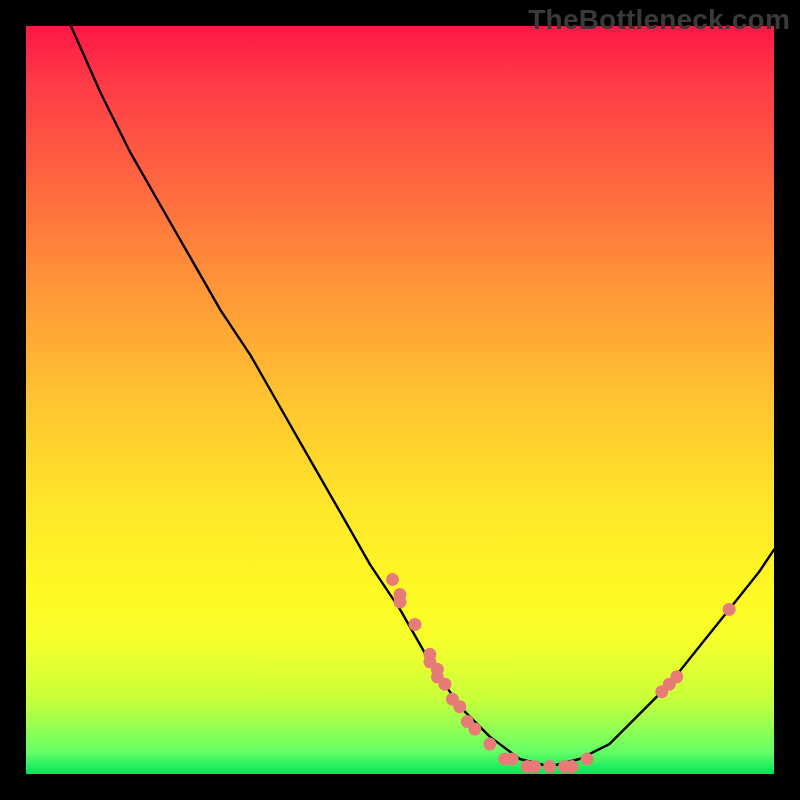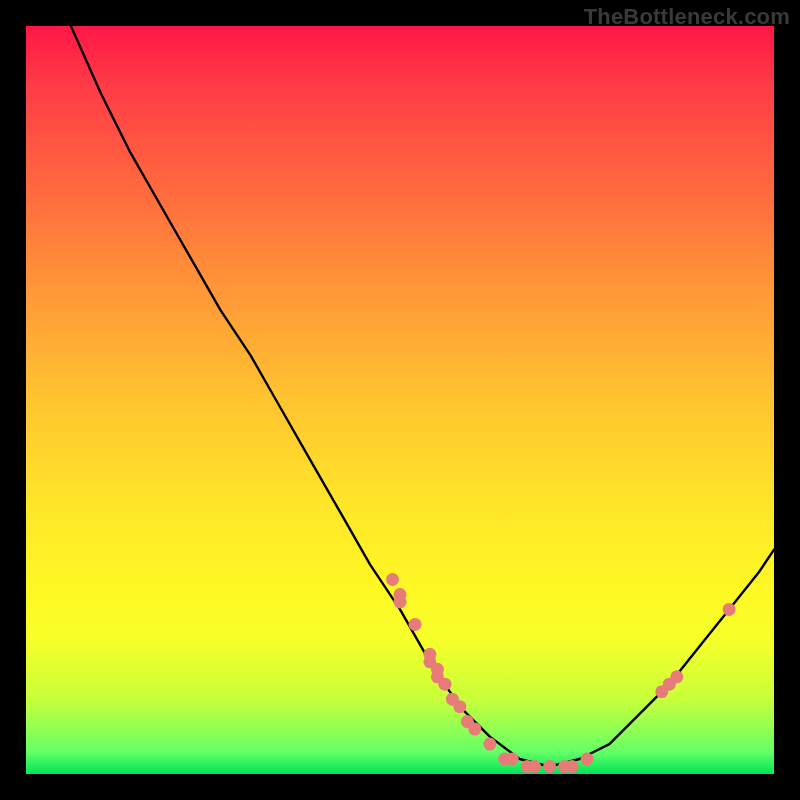--- a/index.html
+++ b/index.html
@@ -30,21 +30,21 @@
       #c8ff3a 90%,
       #66ff66 97%,
       #00e558 100%
     );
   }
   .watermark {
     position: absolute;
     top: 4px;
     right: 10px;
     color: #3a3a3a;
-    font-size: 22px;
+    font-size: 28px;
     font-weight: 600;
     letter-spacing: 0.2px;
     font-family: Arial, Helvetica, sans-serif;
   }
   svg.plot {
     position: absolute;
     left: 26px;
     top: 26px;
     width: 748px;
     height: 748px;

